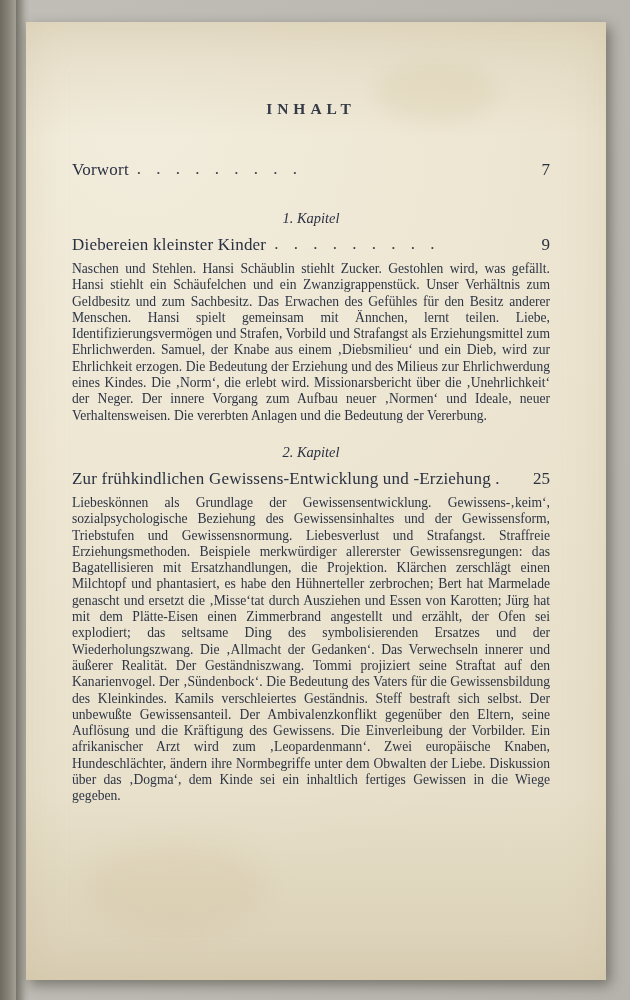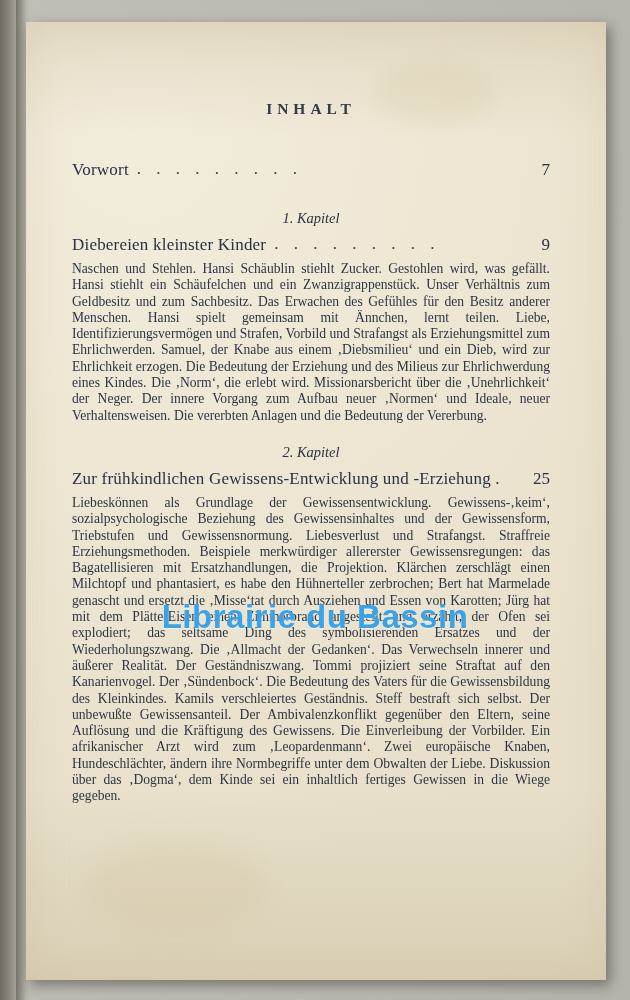--- a/index.html
+++ b/index.html
@@ -173,15 +173,14 @@
       <div class="entry-line">
         <span class="entry-title">Zur frühkindlichen Gewissens-Entwicklung und -Erziehung .</span>
         <span class="leaders"></span>
         <span class="entry-page">25</span>
       </div>
       <p class="body-text">Liebeskönnen als Grundlage der Gewissensentwicklung. Gewissens-‚keim‘, sozialpsychologische Beziehung des Gewissensinhaltes und der Gewissensform, Triebstufen und Gewissensnormung. Liebesverlust und Strafangst. Straffreie Erziehungsmethoden. Beispiele merkwürdiger allererster Gewissensregungen: das Bagatellisieren mit Ersatzhandlungen, die Projektion. Klärchen zerschlägt einen Milchtopf und phantasiert, es habe den Hühnerteller zerbrochen; Bert hat Marmelade genascht und ersetzt die ‚Misse‘tat durch Ausziehen und Essen von Karotten; Jürg hat mit dem Plätte-Eisen einen Zimmerbrand angestellt und erzählt, der Ofen sei explodiert; das seltsame Ding des symbolisierenden Ersatzes und der Wiederholungszwang. Die ‚Allmacht der Gedanken‘. Das Verwechseln innerer und äußerer Realität. Der Geständniszwang. Tommi projiziert seine Straftat auf den Kanarienvogel. Der ‚Sündenbock‘. Die Bedeutung des Vaters für die Gewissensbildung des Kleinkindes. Kamils verschleiertes Geständnis. Steff bestraft sich selbst. Der unbewußte Gewissensanteil. Der Ambivalenzkonflikt gegenüber den Eltern, seine Auflösung und die Kräftigung des Gewissens. Die Einverleibung der Vorbilder. Ein afrikanischer Arzt wird zum ‚Leopardenmann‘. Zwei europäische Knaben, Hundeschlächter, ändern ihre Normbegriffe unter dem Obwalten der Liebe. Diskussion über das ‚Dogma‘, dem Kinde sei ein inhaltlich fertiges Gewissen in die Wiege gegeben.</p>
 
     </div>
   </div>
 
-  <div class="watermark">Librairie du Bassin</div>
 
 </div>
 
 </body></html>

